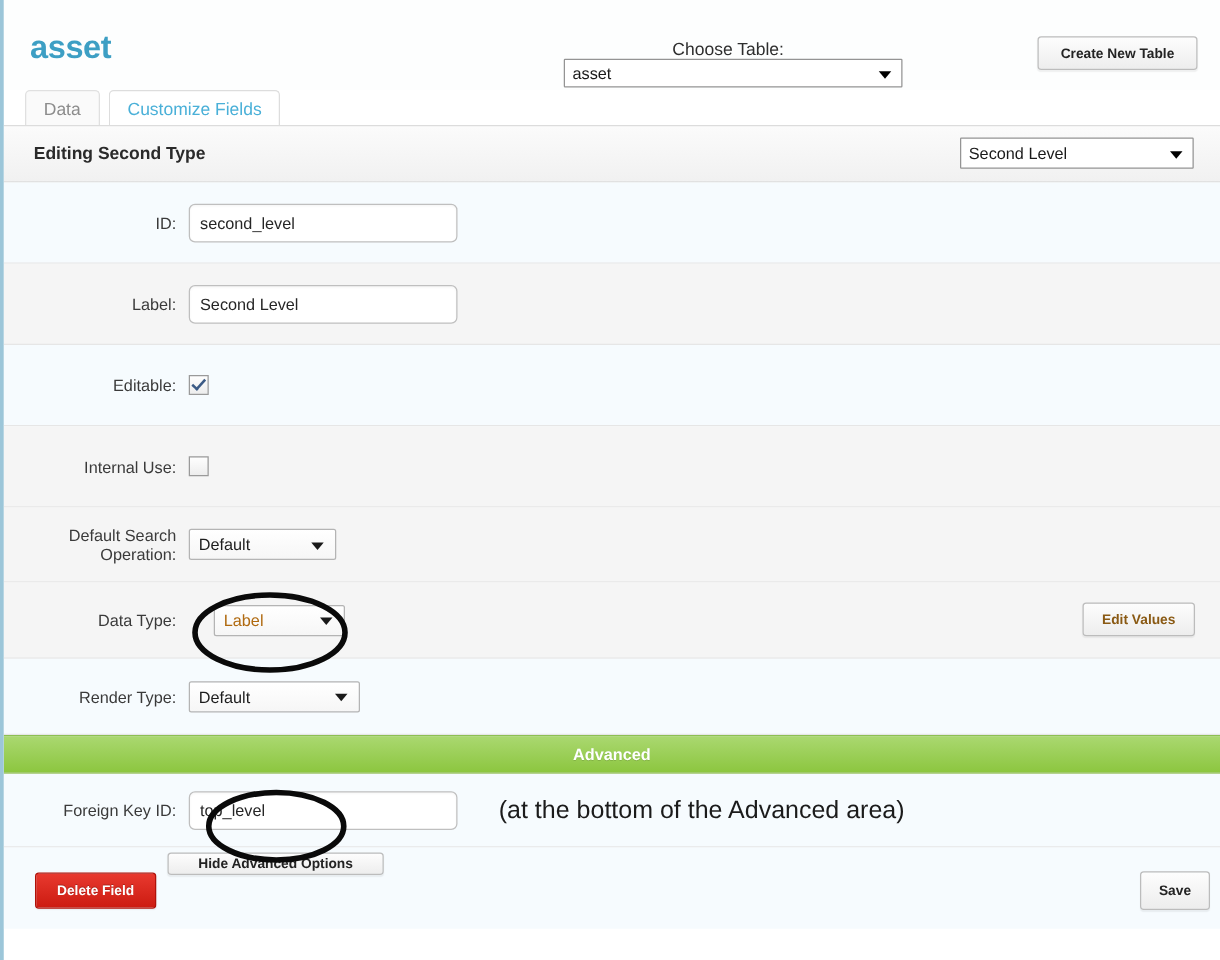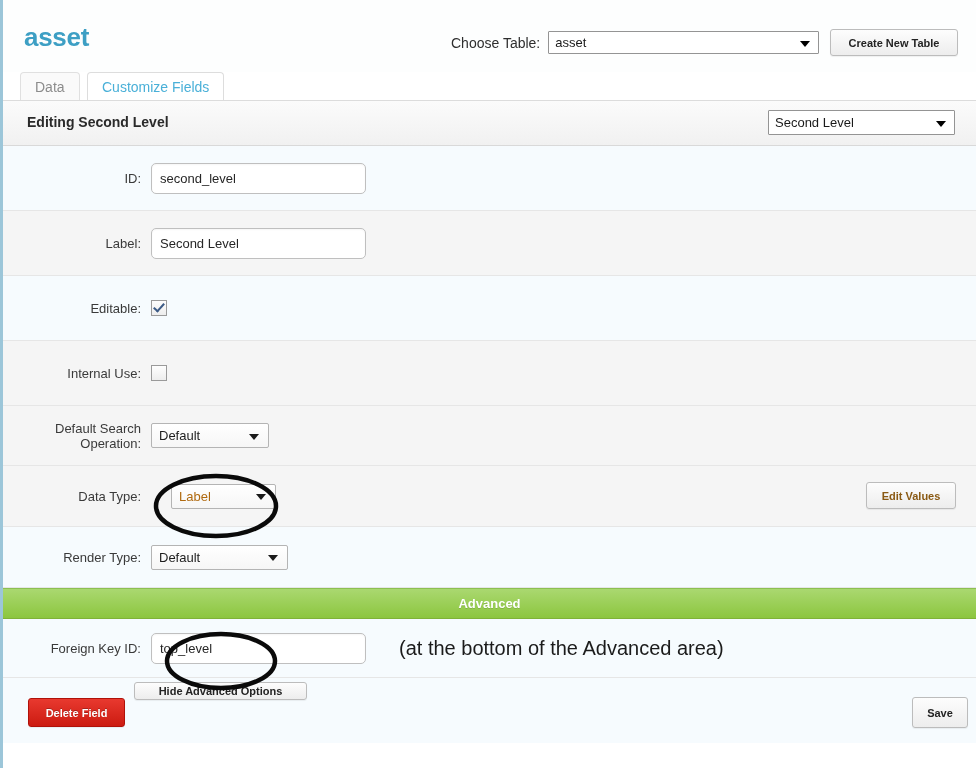--- a/index.html
+++ b/index.html
@@ -40,20 +40,21 @@
     font-weight: bold;
     color: #3d9fc4;
     letter-spacing: -0.3px;
   }
   .choose-wrap {
     position: absolute;
     left: 448px;
     top: 31px;
     display: flex;
     align-items: center;
+    flex-direction: column;
   }
   .choose-label {
     font-size: 14px;
     color: #2e2e2e;
     margin-right: 8px;
   }
   .select-box {
     position: relative;
     box-sizing: border-box;
     height: 23px;
@@ -334,21 +335,21 @@
   <div class="tabs">
     <div class="tab" id="tab-data">
       <span>Data</span>
     </div>
     <div class="tab active" id="tab-customize">
       <span>Customize Fields</span>
     </div>
   </div>
 
   <div class="edit-header">
-    <div class="edit-title">Editing Second Level</div>
+    <div class="edit-title">Editing Second Type</div>
     <div class="select-box" id="field-select">
       <span class="val">Second Level</span>
       <span class="select-arrow"></span>
     </div>
   </div>
 
   <div class="row light" style="height:65px;">
     <div class="row-label">ID:</div>
     <div class="row-field">
       <input class="text-input" id="id-input" value="second_level" style="">

